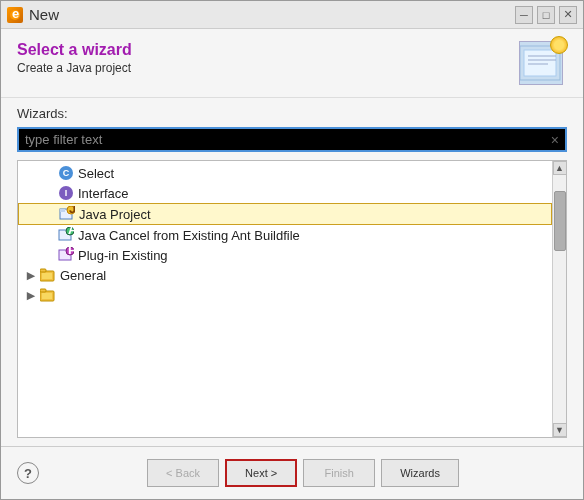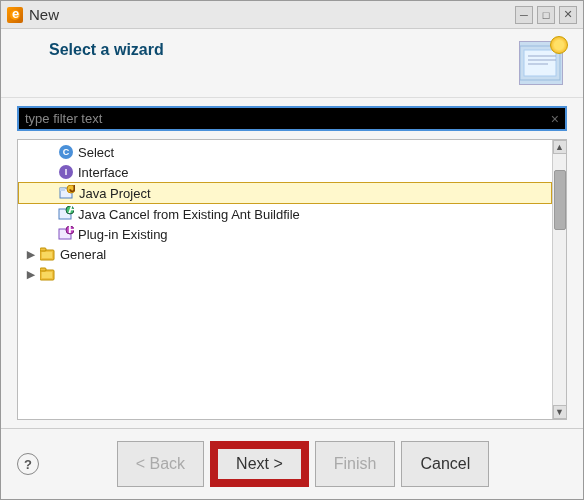--- a/index.html
+++ b/index.html
@@ -85,22 +85,21 @@
     }
 
     .header-text {
       display: flex;
       flex-direction: column;
     }
 
     .header-title {
       font-size: 16px;
       font-weight: bold;
-      color: #0c4a6e;
-      margin-left: 32px;
+      color: #a21caf;
     }
 
     .header-subtitle {
       font-size: 12px;
       color: #333;
       margin-top: 2px;
     }
 
     .header-icon {
       width: 48px;
@@ -283,27 +282,27 @@
       display: flex;
       justify-content: center;
       gap: 6px;
     }
 
     .btn {
       padding: 6px 18px;
       border: 1px solid #aaa;
       background: #e8e8e8;
       cursor: pointer;
-      font-size: 16px;
+      font-size: 11px;
       color: #333;
       min-width: 72px;
     }
 
     .btn-next {
-      border: 8px solid #b91c1c;
+      border: 2px solid #b91c1c;
       background: #e8e8e8;
     }
 
     .btn:disabled {
       color: #aaa;
       cursor: default;
     }
 
     
     .icon-class {
@@ -348,39 +347,41 @@
     <div class="title-bar-controls">
       <div class="title-bar-btn">─</div>
       <div class="title-bar-btn">□</div>
       <div class="title-bar-btn">✕</div>
     </div>
   </div>
 
   <div class="header-area">
     <div class="header-text">
       <span class="header-title">Select a wizard</span>
+      <span class="header-subtitle">Create a Java project</span>
     </div>
     <div class="header-icon">
       <div class="header-icon-img">
         <svg width="44" height="44" viewBox="0 0 44 44">
           <rect x="0" y="4" width="40" height="34" fill="#c8ddf0" stroke="#99bbdd"></rect>
           <rect x="4" y="8" width="32" height="26" fill="#e8f4ff" stroke="#aaccee"></rect>
 
           <line x1="8" y1="14" x2="36" y2="14" stroke="#99aacc" stroke-width="1"></line>
           <line x1="8" y1="18" x2="36" y2="18" stroke="#99aacc" stroke-width="1"></line>
           <line x1="8" y1="22" x2="28" y2="22" stroke="#99aacc" stroke-width="1"></line>
 
           <circle cx="38" cy="4" r="6" fill="#ffe066" stroke="#d4a000"></circle>
           <text x="35" y="7" font-size="8" fill="#c06000">✦</text>
         </svg>
       </div>
     </div>
   </div>
 
   <div class="content-area">
+    <div class="wizards-label">Wizards:</div>
 
     <div class="filter-row">
       <input class="filter-input" type="text" value="type filter text" style="color: rgb(136, 136, 136);" placeholder="type filter text">
       <button class="filter-clear">×</button>
     </div>
 
     <div class="tree-container">
       <div class="tree-list">
 
         <div class="tree-item indent-1">
@@ -469,16 +470,16 @@
       </div>
     </div>
   </div>
 
   <div class="footer-area">
     <div class="footer-help">?</div>
     <div class="footer-buttons">
       <button class="btn" disabled="">&lt; Back</button>
       <button class="btn btn-next">Next &gt;</button>
       <button class="btn" disabled="">Finish</button>
-      <button class="btn">Cancel</button>
+      <button class="btn">Wizards</button>
     </div>
   </div>
 </div>
 
 </body></html>

